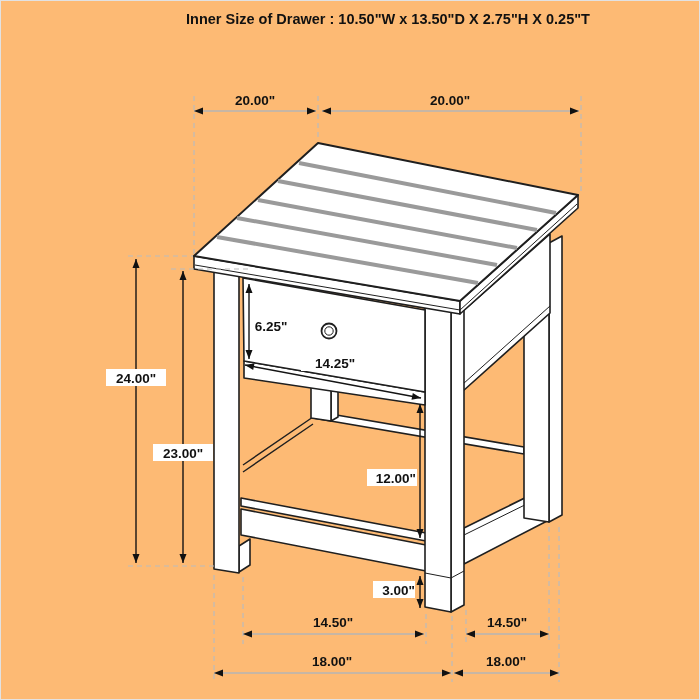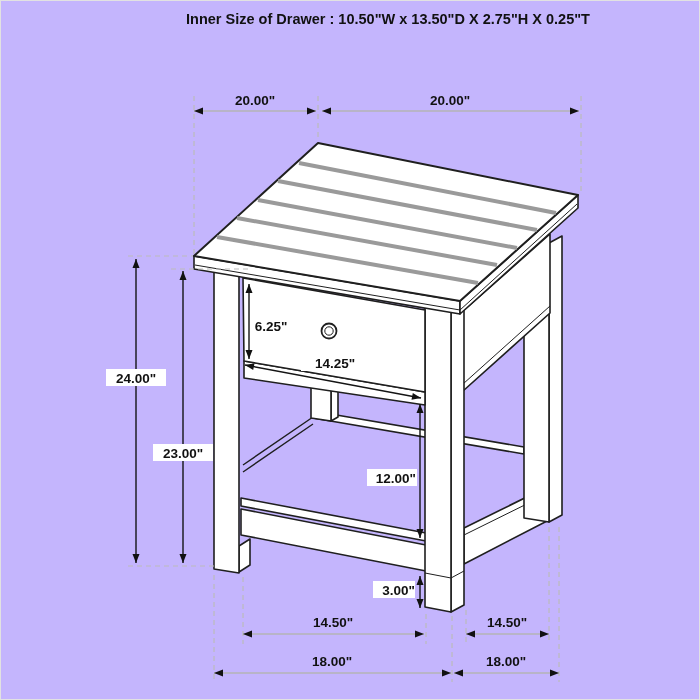--- a/index.html
+++ b/index.html
@@ -1,17 +1,17 @@
 <!DOCTYPE html>
 <html><head>
 <meta charset="utf-8">
 <style>
   html,body{margin:0;padding:0;background:#ffffff;}
   .canvas{
-    position:relative;width:700px;height:700px;background:#c4b5fd;
+    position:relative;width:700px;height:700px;background:#fdba74;
     box-sizing:border-box;border:1px solid #e2e2e2;
     font-family:"Liberation Sans", sans-serif;
   }
   svg{position:absolute;left:0;top:0;}
   .struct{fill:#ffffff;stroke:#1f1f1f;stroke-width:1.6;stroke-linejoin:round;}
   .sline{fill:none;stroke:#1f1f1f;stroke-width:1.4;stroke-linejoin:round;}
   .thin{fill:none;stroke:#1f1f1f;stroke-width:1;}
   .plank{stroke:#9a9a9a;stroke-width:4;fill:none;}
   .ext{fill:none;stroke:#bbbbbb;stroke-width:1.2;stroke-dasharray:5 4;}
   .dimg{fill:none;stroke:#b5b5b5;stroke-width:1.4;}

